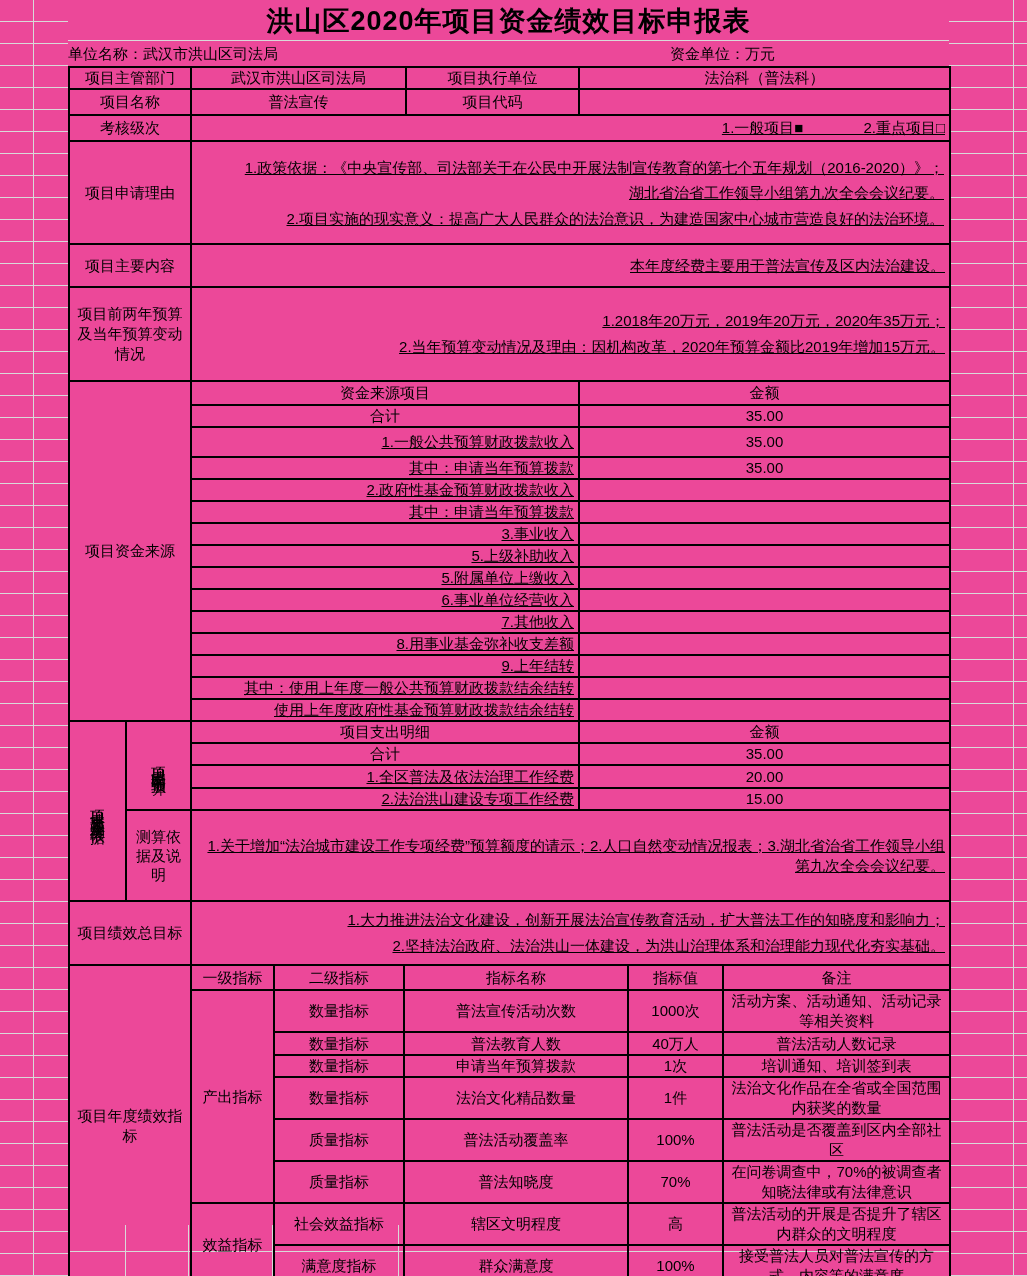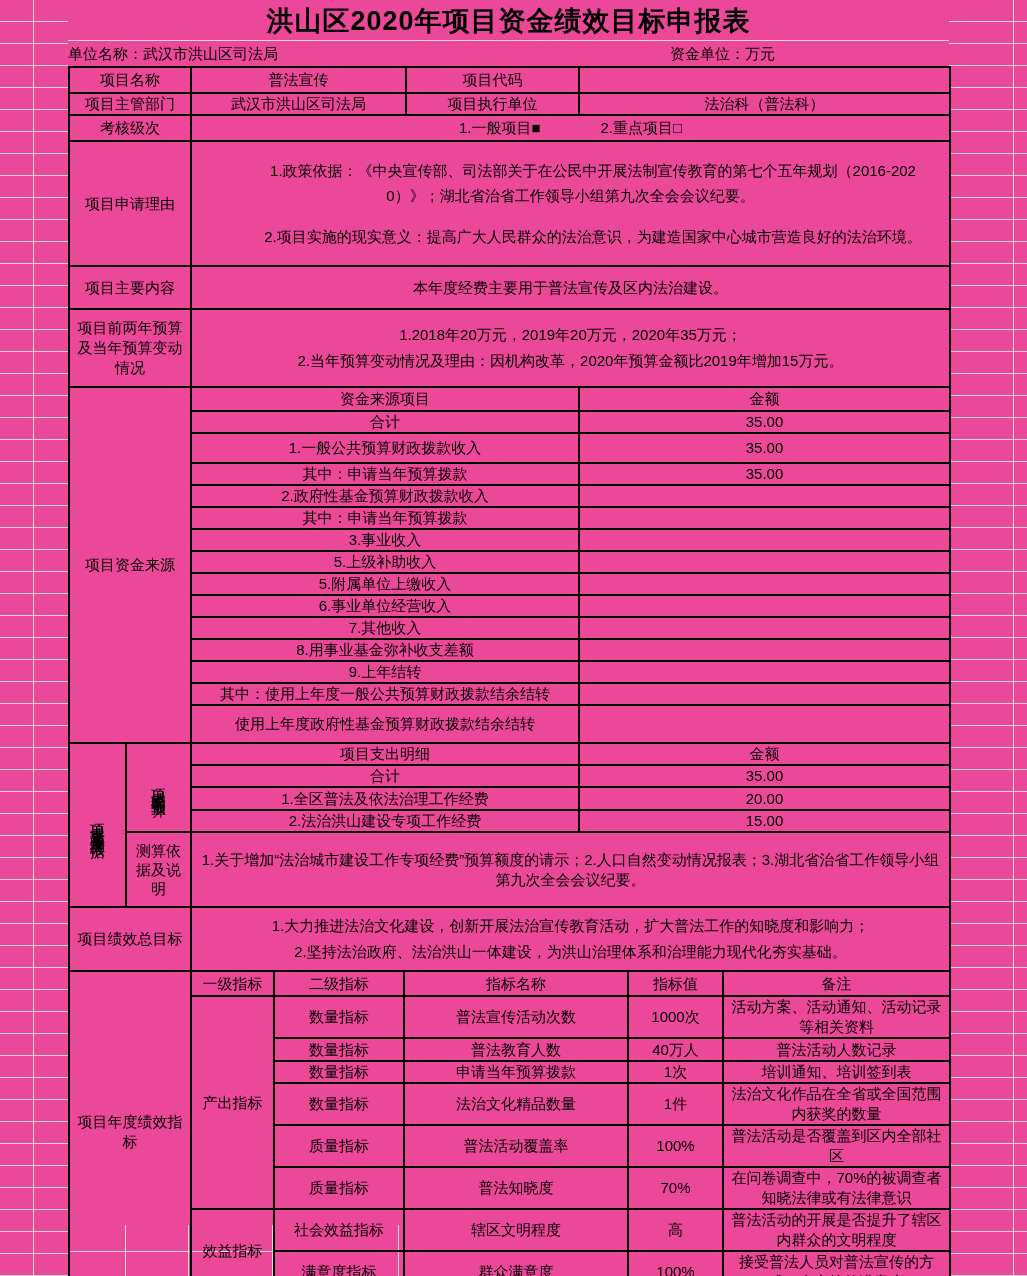--- a/index.html
+++ b/index.html
@@ -19,31 +19,31 @@
   .titlebar{height:40px;line-height:43px;text-align:center;font-size:27px;font-weight:bold;
             border-bottom:1px solid #d9d9d9;letter-spacing:1px;}
   .unitrow{position:relative;height:25px;font-size:15px;line-height:26px;}
   .unitrow .cur{position:absolute;left:602px;top:0;}
 
   table.t{border-collapse:collapse;table-layout:fixed;width:881px;margin-top:-2px;}
   table.t:first-of-type{margin-top:0;}
   table.t td{border:2px solid #000;padding:0 4px;font-size:15px;vertical-align:middle;
              overflow:hidden;word-break:break-all;line-height:20px;}
   td.c{text-align:center;}
-  td.lt{text-align:center;}
+  td.lt{text-align:right;text-decoration:underline;}
   td.num{text-align:center;font-size:14px;}
   td.ind1{padding-left:12px;}
   td.ind2{padding-left:46px;}
-  .wrapbox{margin:8px auto;text-align:center;}
+  .wrapbox{margin:16px auto;text-align:center;}
   .w108{width:108px;}
   .w48{width:48px;line-height:19px;}
   .vlabel{writing-mode:vertical-rl;text-orientation:upright;display:inline-block;letter-spacing:2px;line-height:26px;}
   .vh144{height:144px;}
   .vh72{height:72px;}
-  .para p{margin:16px;text-indent:3em;line-height:25px;}
+  .para p{margin:1px;text-indent:3em;line-height:25px;}
   .lines div{line-height:26px;}
   .goalcell div{line-height:26px;}
   .basistext{line-height:27px;}
 </style>
 </head>
 <body>
 
 <div class="sheet">
   <div class="gridcol left"></div>
   <div class="gridcol right"></div>
@@ -67,31 +67,31 @@
     </div>
 
     <table class="t">
       <colgroup>
           <col style="width:122px">
           <col style="width:215px">
           <col style="width:173px">
           <col style="width:371px">
         </colgroup>
       <tbody>
-          <tr style="height:26px">
+          <tr style="height:20px">
+        <td class="c">项目主管部门</td>
+        <td class="c">武汉市洪山区司法局</td>
+        <td class="c">项目执行单位</td>
+        <td class="c">法治科（普法科）</td>
+      </tr>
+      <tr style="height:26px">
         <td class="c">项目名称</td>
         <td class="c">普法宣传</td>
         <td class="c">项目代码</td>
         <td class="c"></td>
-      </tr>
-      <tr style="height:20px">
-        <td class="c">项目主管部门</td>
-        <td class="c">武汉市洪山区司法局</td>
-        <td class="c">项目执行单位</td>
-        <td class="c">法治科（普法科）</td>
       </tr>
       <tr style="height:26px">
         <td class="c">考核级次</td>
         <td class="lt" colspan="3">1.一般项目■　　　　2.重点项目□</td>
       </tr>
       <tr style="height:103px">
         <td class="c">项目申请理由</td>
         <td class="lt para" colspan="3">
           <p>1.政策依据：《中央宣传部、司法部关于在公民中开展法制宣传教育的第七个五年规划（2016-2020）》；湖北省治省工作领导小组第九次全会会议纪要。</p>
           <p>2.项目实施的现实意义：提高广大人民群众的法治意识，为建造国家中心城市营造良好的法治环境。</p>
@@ -170,21 +170,21 @@
             <td class="num"></td>
           </tr>
       <tr style="height:22px">
             <td class="lt">9.上年结转</td>
             <td class="num"></td>
           </tr>
       <tr style="height:22px">
             <td class="lt ind1">其中：使用上年度一般公共预算财政拨款结余结转</td>
             <td class="num"></td>
           </tr>
-      <tr style="height:38px">
+      <tr style="height:22px">
             <td class="lt ind2">使用上年度政府性基金预算财政拨款结余结转</td>
             <td class="num"></td>
           </tr>
     </tbody>
       </table>
 
     <table class="t">
       <colgroup>
           <col style="width:57px">
           <col style="width:65px">

